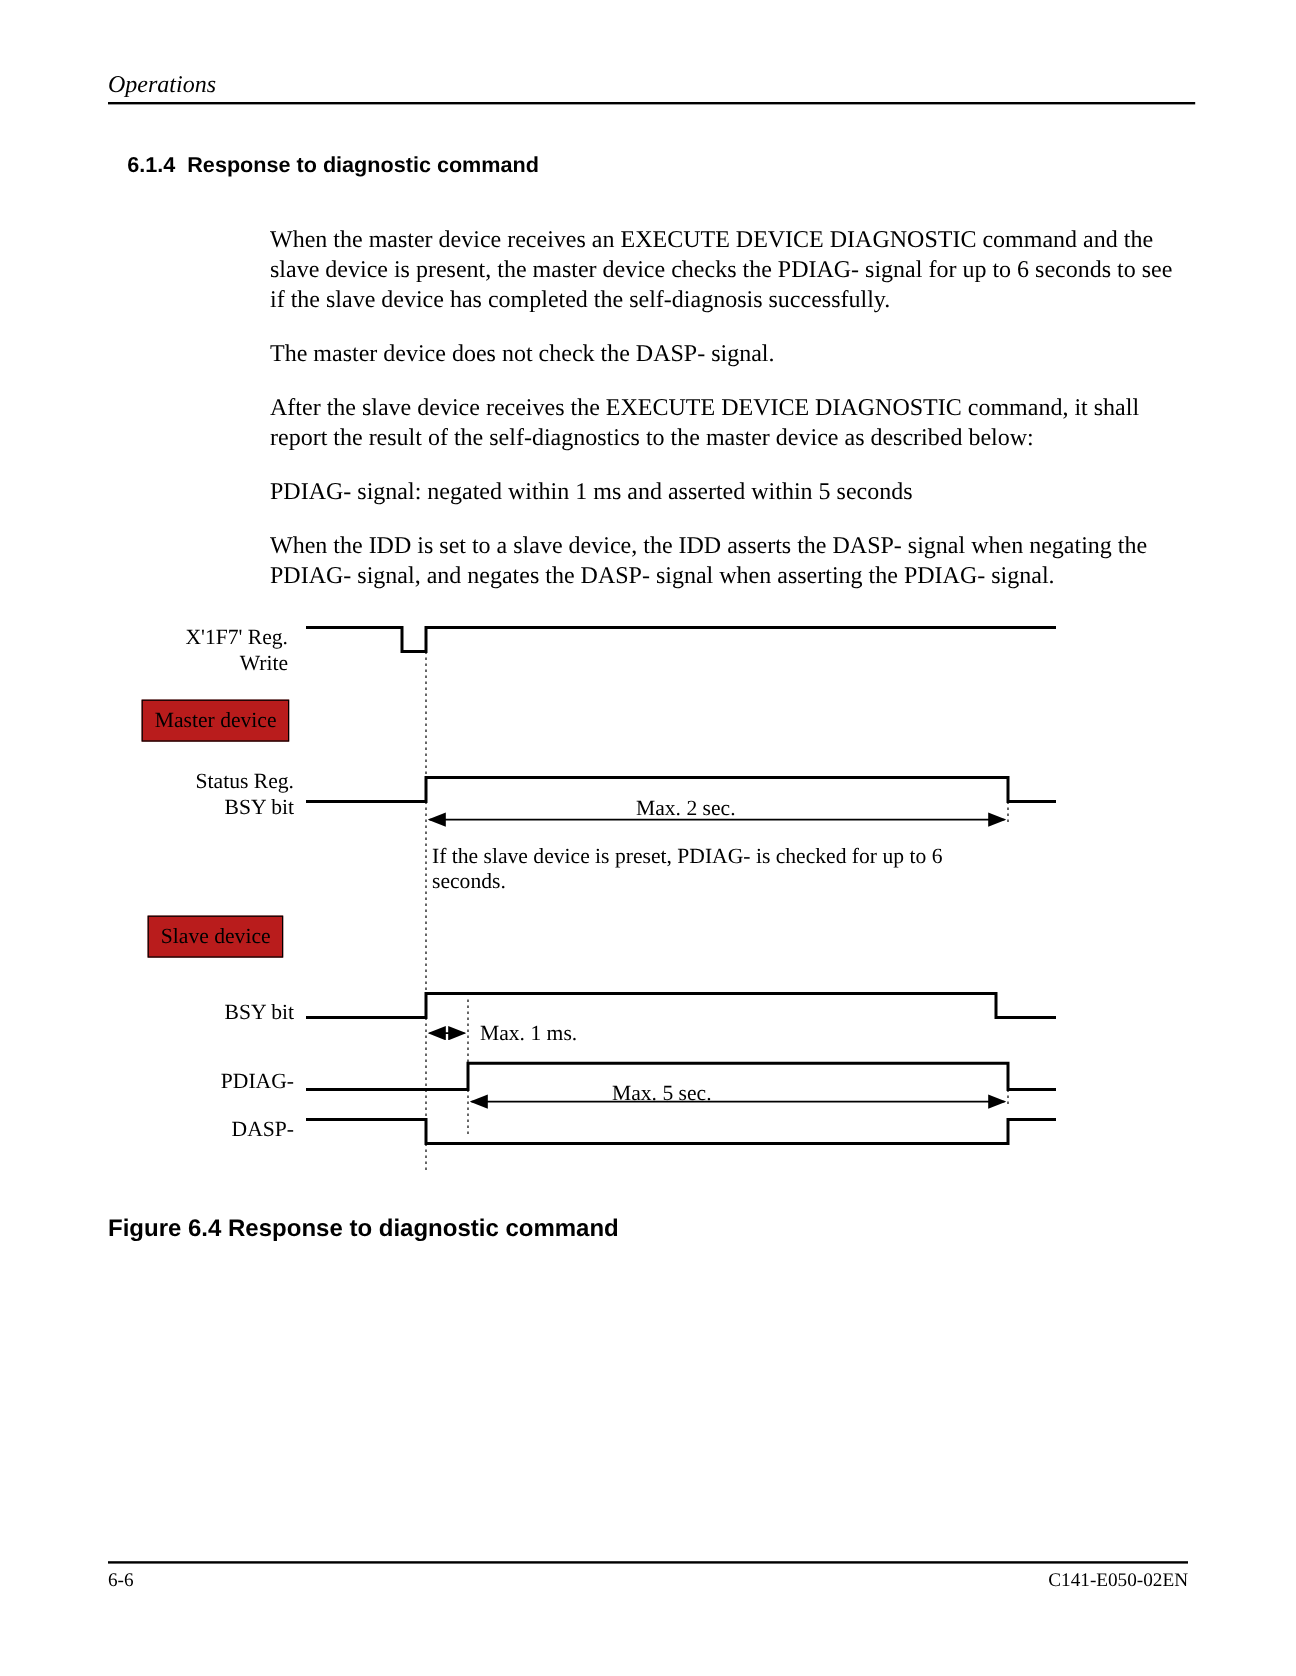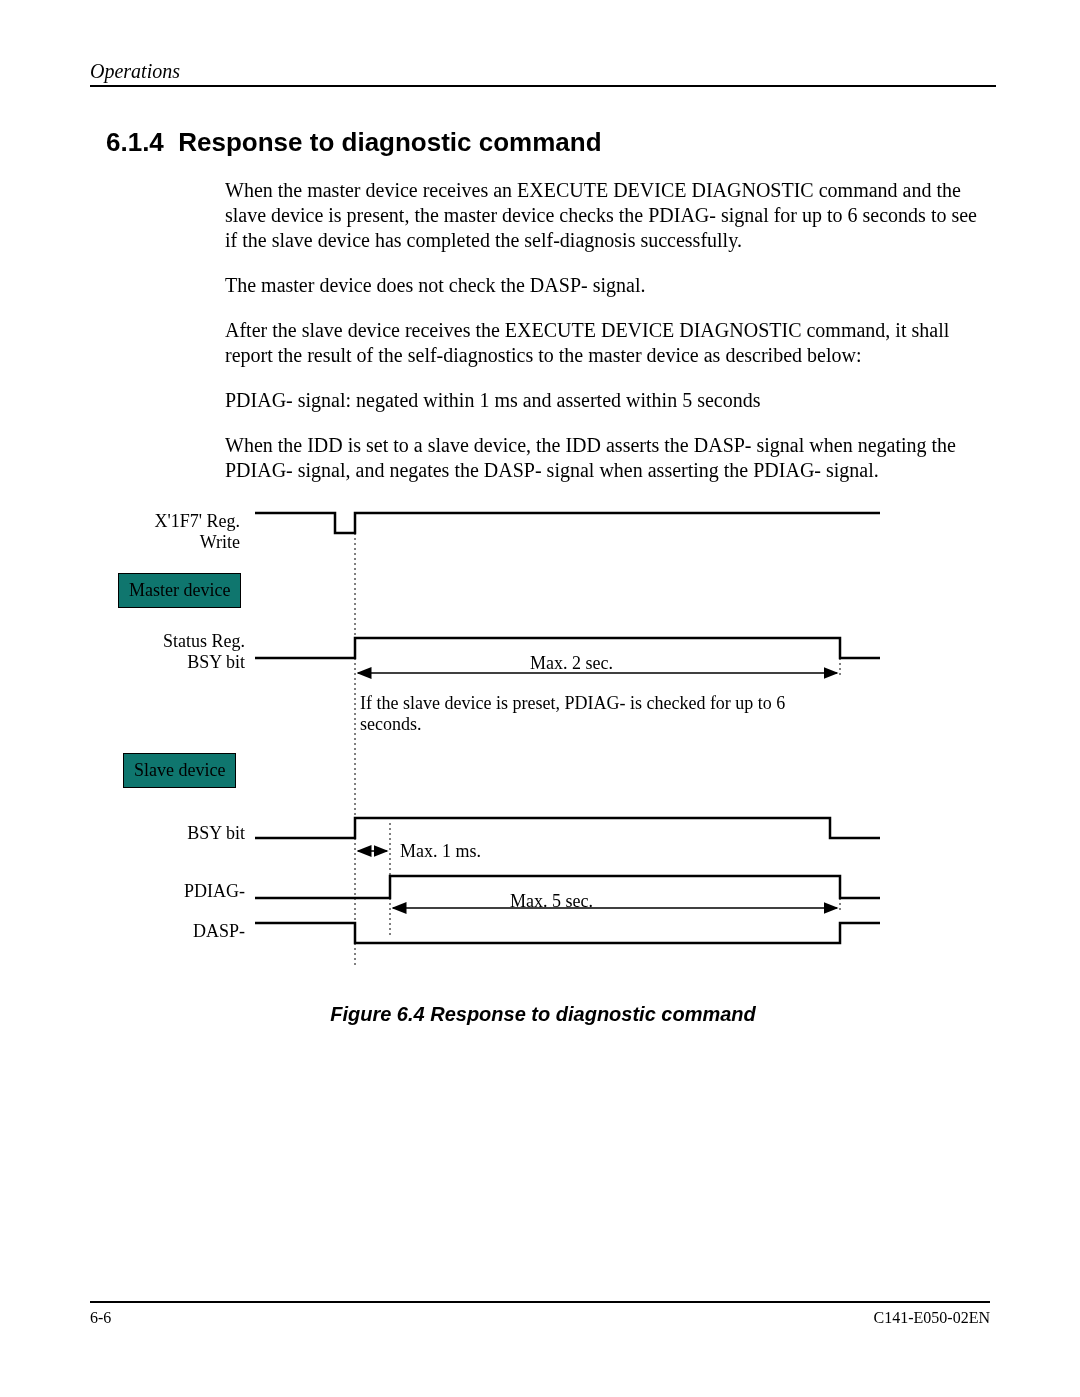--- a/index.html
+++ b/index.html
@@ -19,57 +19,56 @@
   .header {
     font-style: italic;
     font-size: 20px;
     border-bottom: 2px solid #000;
     padding-bottom: 2px;
     margin-bottom: 40px;
   }
   .section-heading {
     font-family: Arial, Helvetica, sans-serif;
     font-weight: bold;
-    font-size: 26px;
-    margin-bottom: 20px;
+    font-size: 18px;
+    margin-bottom: 40px;
     margin-left: 16px;
   }
   .body-text {
     margin-left: 135px;
     margin-right: 10px;
     font-size: 20px;
     line-height: 1.25;
     margin-bottom: 20px;
   }
   .figure-caption {
     font-family: Arial, Helvetica, sans-serif;
     font-weight: bold;
     font-size: 20px;
-    text-align: center;
+    text-align: left;
     margin-top: 30px;
-    font-style: italic;
   }
   .diagram {
     position: relative;
     width: 900px;
     height: 470px;
     margin-left: 0;
     font-family: "Times New Roman", Times, serif;
     font-size: 18px;
   }
   .diagram .label {
     position: absolute;
     text-align: right;
     white-space: nowrap;
   }
   .diagram .boxlabel {
     position: absolute;
     border: 1.5px solid #000;
     padding: 6px 10px;
-    background: #0f766e;
+    background: #b91c1c;
     white-space: nowrap;
   }
   .diagram .note {
     position: absolute;
     font-size: 18px;
     line-height: 1.15;
   }
   .diagram svg {
     position: absolute;
     left: 0;

